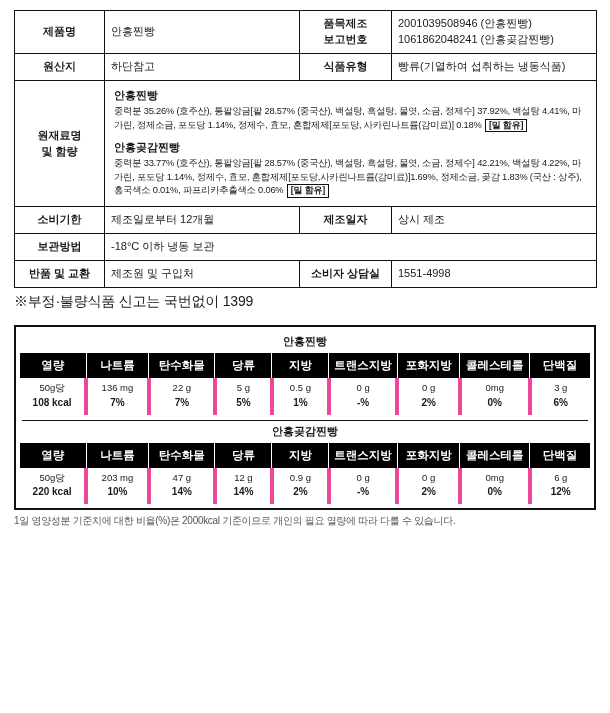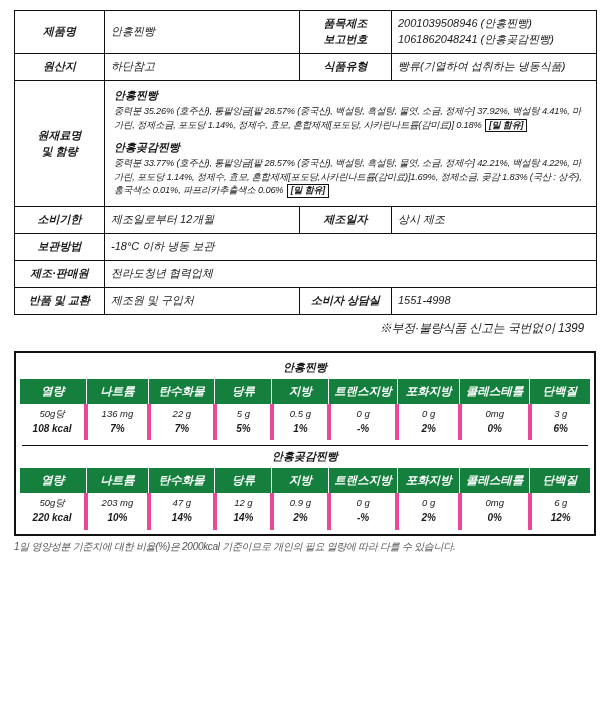--- a/index.html
+++ b/index.html
@@ -12,22 +12,21 @@
     height: 713px;
     font-family: "Liberation Sans", sans-serif;
     color: #1a1a1a;
     -webkit-font-smoothing: antialiased;
   }
   .page {
     width: 610px;
     height: 713px;
     position: relative;
     box-sizing: border-box;
-    padding: 10px 26px 0 14px;
-    font-style: italic;
+    padding: 10px 14px 0 14px;
   }
 
   
   table.info {
     width: 582px;
     border-collapse: collapse;
     table-layout: fixed;
     border: 1.5px solid #111;
   }
   table.info td {
@@ -72,22 +71,22 @@
     border: 1.3px solid #111;
     padding: 0 3px;
     font-weight: bold;
     font-size: 9px;
     display: inline-block;
     line-height: 1.3;
     margin-left: 1px;
   }
 
   .footnote {
-    text-align: right;
-    font-size: 12px;
+    text-align: left;
+    font-size: 14px;
     margin: 5px 0 0 0;
     letter-spacing: -0.2px;
   }
 
   
   .nutri-wrap {
     margin-top: 14px;
     width: 582px;
     border: 2px solid #111;
     box-sizing: border-box;
@@ -98,21 +97,21 @@
     font-size: 11px;
     font-weight: bold;
     padding: 3px 0 4px 0;
   }
   table.nutri {
     width: 100%;
     border-collapse: collapse;
     table-layout: fixed;
   }
   table.nutri th {
-    background: #15803d;
+    background: #000000;
     color: #fff;
     font-size: 11.5px;
     font-weight: bold;
     padding: 5px 0;
     border-right: 1px solid #fff;
     text-align: center;
   }
   table.nutri th:last-child { border-right: none; }
   table.nutri td {
     text-align: center;
@@ -196,24 +195,20 @@
         <td class="val">제조일로부터 12개월</td>
         <td class="lab">제조일자</td>
         <td class="val">상시 제조</td>
       </tr>
 
       <tr>
         <td class="lab">보관방법</td>
         <td class="val" colspan="3">-18°C 이하 냉동 보관</td>
       </tr>
 
-      <tr>
-        <td class="lab">제조·판매원</td>
-        <td class="val" colspan="3">전라도청년 협력업체</td>
-      </tr>
 
       <tr>
         <td class="lab">반품 및 교환</td>
         <td class="val">제조원 및 구입처</td>
         <td class="lab">소비자 상담실</td>
         <td class="val">1551-4998</td>
       </tr>
     </tbody>
   </table>
 

